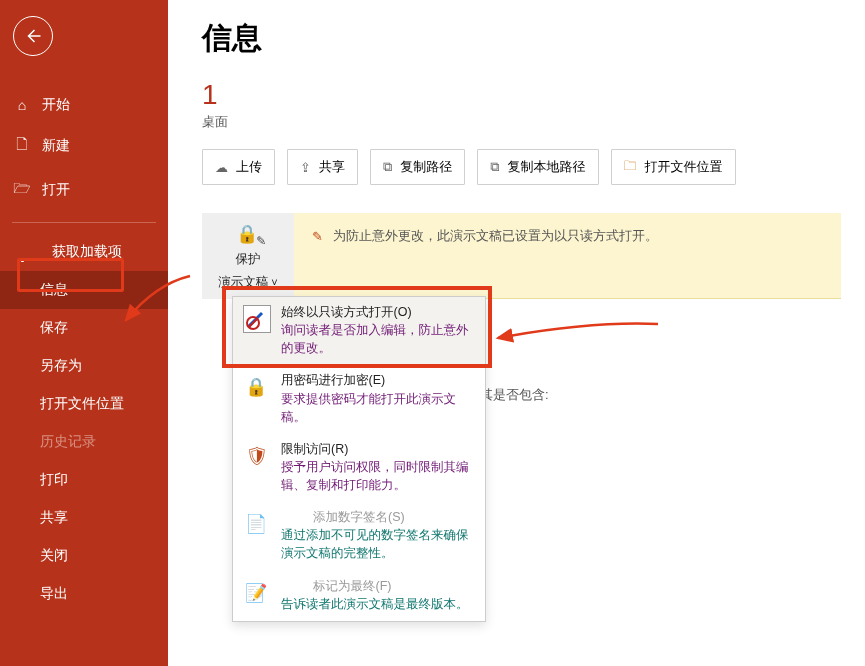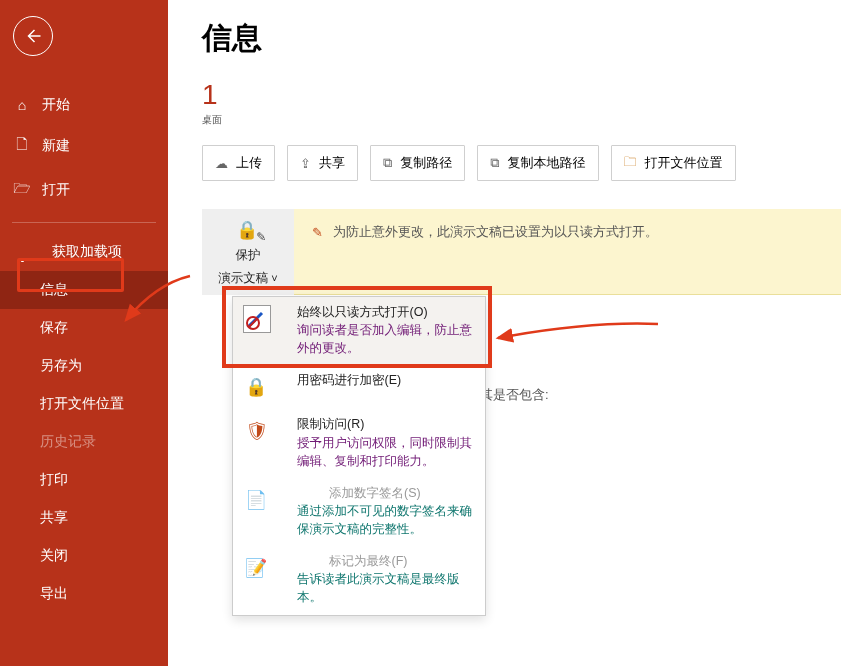--- a/index.html
+++ b/index.html
@@ -16,41 +16,41 @@
   .nav-bullet::before { content:"•"; position:absolute; margin-left:-20px; }
   .nav-bulletrow { position:relative; }
   .nav-selected { background: #8f2513; }
   .nav-sel-box { border: 3px solid #e03a1a; position:absolute; left:17px; top:258px; width:107px; height:34px; pointer-events:none; border-radius:2px; }
   .nav-disabled { color: rgba(255,255,255,.45); }
 
   
   .main { flex: 1; padding: 10px 24px 0 34px; position: relative; }
   .page-title { font-size: 30px; margin-top: 8px; }
   .doc-title { font-size: 28px; color: #b7321a; margin-top: 20px; }
-  .doc-loc { font-size: 10px; color: #555; margin-top: 2px; }
+  .doc-loc { font-size: 13px; color: #555; margin-top: 2px; }
 
   .btn-row { display: flex; gap: 12px; margin-top: 18px; flex-wrap:wrap; }
   .pill-btn { border: 1px solid #cfcfcf; background: #fff; padding: 6px 12px; font-size: 13px; display: flex; align-items: center; gap: 8px; cursor: pointer; border-radius:1px; }
   .pill-btn .ic { color:#666; }
   .pill-btn.folder .ic { color:#c87a1a; }
 
   .protect-card { margin-top: 28px; display: flex; }
   .protect-btn { width: 92px; background:#efefef; display:flex; flex-direction:column; align-items:center; padding:10px 4px 8px; gap:6px; font-size:12.5px; color:#222; cursor:pointer; position:relative; }
   .protect-btn .lock { color:#c49a00; font-size:18px; position:relative; }
   .protect-btn .pen { position:absolute; font-size:12px; bottom:-3px; right:-7px; color:#444; }
   .protect-caret::after { content:" ˅"; font-size:11px; }
 
   .protect-info { flex:1; background:#fcf5cf; border-bottom:1px solid #eadf9a; padding:14px 18px 20px; }
   .protect-info h3 { font-size:17px; font-weight:600; color:#333; margin-bottom:6px; }
   .protect-info .desc { font-size:13px; color:#555; display:flex; align-items:center; gap:10px; }
   .protect-info .penic { color:#c24a1a; }
 
   
   .dropdown { position:absolute; top:296px; left:232px; width:254px; background:#fff; border:1px solid #ccc; box-shadow:0 4px 10px rgba(0,0,0,.12); z-index:5; }
-  .dd-item { display:flex; gap:26px; padding:6px 10px 8px; cursor:pointer; }
+  .dd-item { display:flex; gap:10px; padding:6px 10px 8px; cursor:pointer; }
   .dd-item:hover, .dd-item.hovered { background:#f4f2ef; }
   .dd-ic { width:28px; min-width:28px; height:28px; display:flex; align-items:center; justify-content:center; font-size:18px; color:#c49a00; margin-top:2px; }
   .dd-item.disabled { color:#999; }
   .dd-item.disabled .dd-ic { color:#bbb; }
   .dd-txt { font-size:12.5px; line-height:1.45; }
   .dd-title { color:#222; }
   .dd-item.disabled .dd-title { color:#999;margin-left:32px; }
   .dd-desc { color:#701a75; }
   .dd-item.disabled .dd-desc { color:#0f766e; }
 
@@ -187,20 +187,21 @@
     </span>
     <div class="dd-txt">
         <div class="dd-title">始终以只读方式打开(O)</div>
         <div class="dd-desc">询问读者是否加入编辑，防止意外的更改。</div>
       </div>
   </div>
   <div class="dd-item">
     <span class="dd-ic">🔒</span>
     <div class="dd-txt">
         <div class="dd-title">用密码进行加密(E)</div>
+        <div class="dd-desc">要求提供密码才能打开此演示文稿。</div>
       </div>
   </div>
   <div class="dd-item">
     <span class="dd-ic" style="color:#c24a1a">🛡</span>
     <div class="dd-txt">
         <div class="dd-title">限制访问(R)</div>
         <div class="dd-desc">授予用户访问权限，同时限制其编辑、复制和打印能力。</div>
       </div>
   </div>
   <div class="dd-item disabled">

